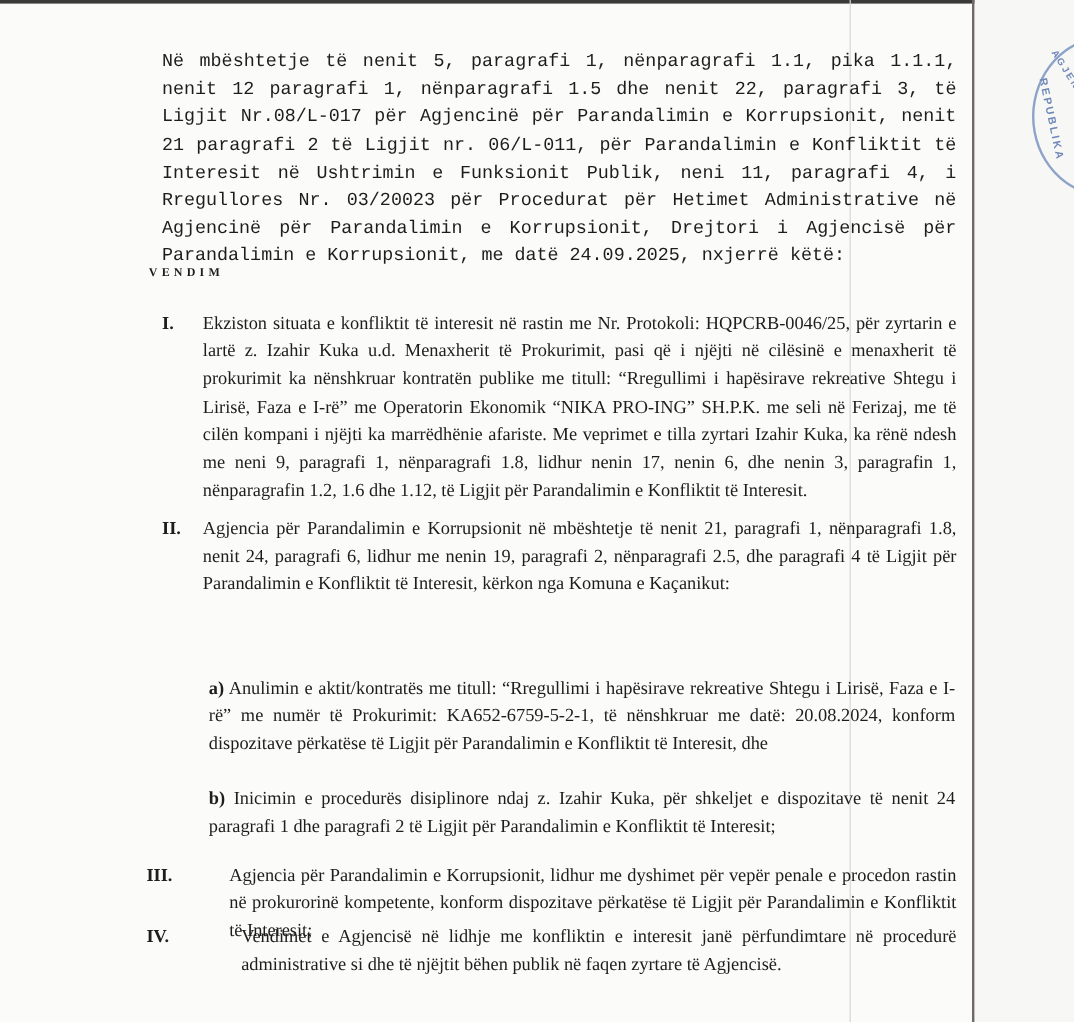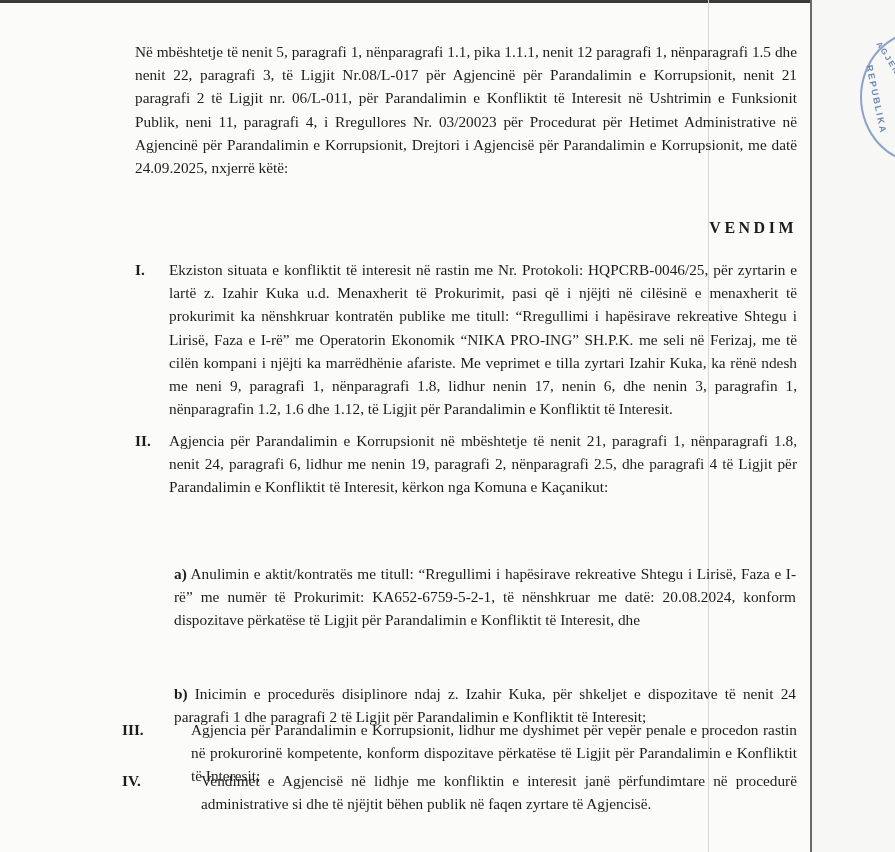--- a/index.html
+++ b/index.html
@@ -42,24 +42,25 @@
     transform: rotate(58deg); transform-origin: left top;
     letter-spacing: 2px; white-space: nowrap; font-size: 8px;
   }
   .doc {
     position: absolute; left: 0; top: 0; width: 895px;
     font-size: 15.3px; line-height: 23.2px;
   }
   .intro {
     position: absolute; left: 135px; top: 40px; width: 662px;
     text-align: justify;
+    font-family: Liberation Mono, monospace;
   }
   .title {
-    position: absolute; left: 135px; top: 216px; width: 662px;
-    text-align: right; font-weight: bold; letter-spacing: 3.5px; font-size: 16px;
+    position: absolute; left: 124px; top: 216px; width: 662px;
+    text-align: left; font-weight: bold; letter-spacing: 3.5px; font-size: 10px;
   }
   .item {
     position: absolute; left: 135px; width: 662px;
   }
   .item .num {
     position: absolute; left: 0; top: 0; font-weight: bold;
   }
   .item .body {
     margin-left: 34px; text-align: justify;
   }
@@ -95,21 +96,21 @@
   <div class="item" style="top:429px">
     <span class="num">II.</span>
     <div class="body">Agjencia për Parandalimin e Korrupsionit në mbështetje të nenit 21, paragrafi 1, nënparagrafi 1.8,  nenit 24, paragrafi 6, lidhur me nenin 19, paragrafi 2, nënparagrafi 2.5, dhe paragrafi 4 të Ligjit për Parandalimin e Konfliktit të Interesit, kërkon nga Komuna e Kaçanikut:</div>
   </div>
 
   <div class="subitem" style="top:562px">
     <span class="letter">a)</span>
     <span>Anulimin e aktit/kontratës me titull: “Rregullimi i hapësirave rekreative Shtegu i Lirisë, Faza e I-rë” me numër të Prokurimit: KA652-6759-5-2-1, të nënshkruar me datë: 20.08.2024, konform dispozitave përkatëse të Ligjit për Parandalimin e Konfliktit të Interesit, dhe</span>
   </div>
 
-  <div class="subitem" style="top:682px">
+  <div class="subitem" style="top:654px">
     <span class="letter">b)</span>
     <span>Inicimin e procedurës disiplinore ndaj z. Izahir Kuka, për shkeljet e dispozitave të nenit 24 paragrafi 1 dhe paragrafi 2 të Ligjit për Parandalimin e Konfliktit të Interesit;</span>
   </div>
 
   <div class="item wide" style="top:718px; left:122px; width:675px">
     <span class="num">III.</span>
     <div class="body" style="margin-left:69px">Agjencia për Parandalimin e Korrupsionit, lidhur me dyshimet për vepër penale e procedon rastin në prokurorinë kompetente, konform dispozitave përkatëse të Ligjit për Parandalimin e Konfliktit të Interesit;</div>
   </div>
 
   <div class="item wide" style="top:769px; left:122px; width:675px">

